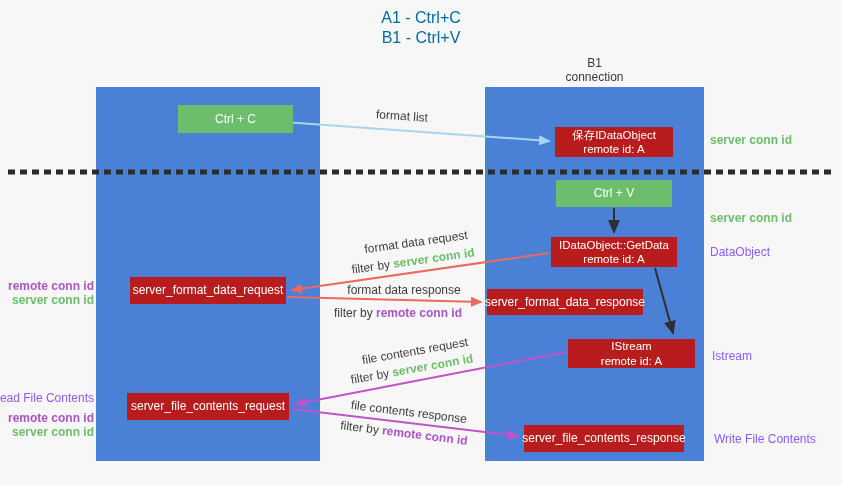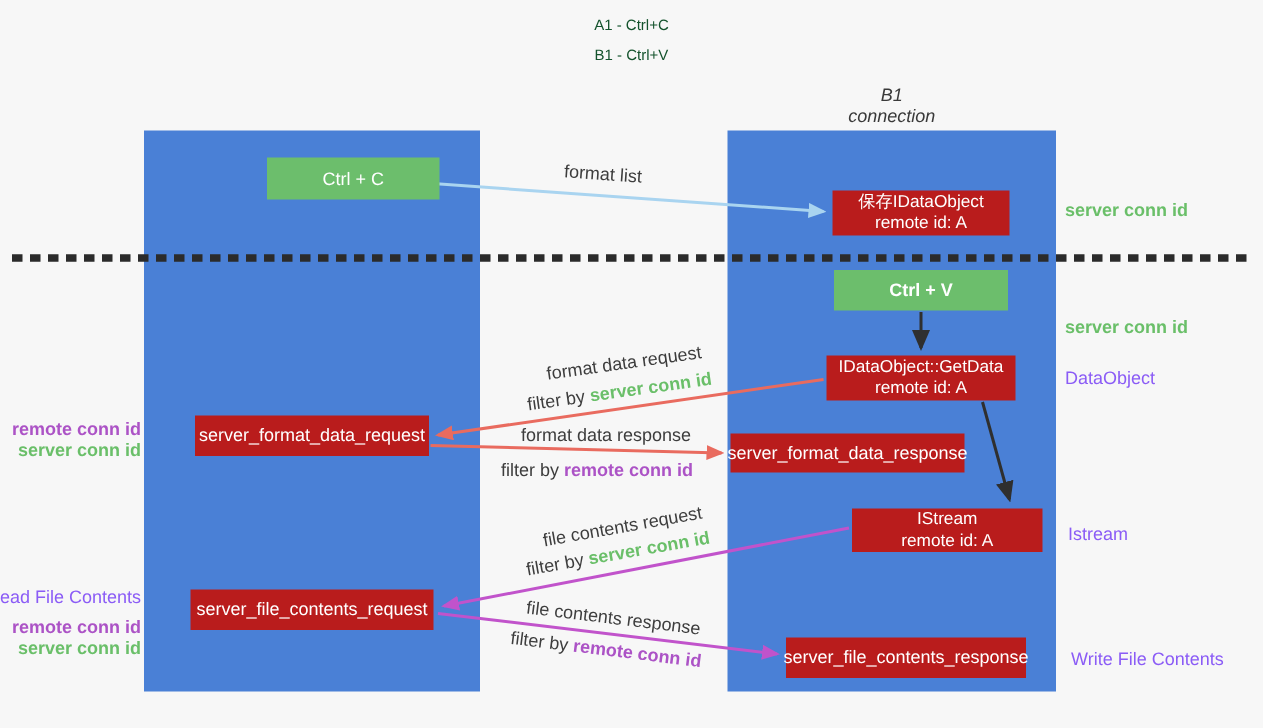--- a/index.html
+++ b/index.html
@@ -1,29 +1,29 @@
 <!DOCTYPE html>
 <html><head>
 <meta charset="utf-8">
 <style>
   * { margin:0; padding:0; box-sizing:border-box; }
   html,body { background:#f7f7f7; }
   body { font-family:"Liberation Sans", sans-serif; }
   .stage { position:relative; width:842px; height:485px; background:#f7f7f7; overflow:hidden; }
 
   .title-block { position:absolute; left:0; top:8px; width:842px; text-align:center; }
-  .title-line { font-size:10px; line-height:20px; color:#14532d;text-align:center; }
+  .title-line { font-size:16px; line-height:20px; color:#0369a1;text-align:center; }
 
   .lane { position:absolute; background:#4a80d6; }
   .lane-left  { left:96px;  top:87px; width:224px; height:374px; }
   .lane-right { left:485px; top:87px; width:219px; height:374px; }
 
   .lane-header { position:absolute; text-align:center; color:#3a3a3a; font-size:12px; line-height:14px; }
   .lh-left  { left:96px;  top:56px; width:224px; }
-  .lh-right { left:485px; top:56px; width:219px;font-style:italic; }
+  .lh-right { left:485px; top:56px; width:219px; }
 
   svg.overlay { position:absolute; left:0; top:0; width:842px; height:485px; pointer-events:none; }
 
   .node { position:absolute; display:flex; flex-direction:column; align-items:center; justify-content:center;
           color:#ffffff; font-size:12px; line-height:1.25; text-align:center; white-space:nowrap; }
   .green  { background:#6cbe6c; }
   .orange { background:#b91c1c; }
   .small  { font-size:11.5px; }
 
   .lbl { position:absolute; white-space:nowrap; font-size:12px; color:#3d3d3d;
@@ -96,21 +96,21 @@
 
   <div class="node orange" style="left:130px; top:277px; width:156px; height:27px;">
     <div>server_format_data_request</div>
   </div>
 
   <div class="node orange small" style="left:555px; top:127px; width:118px; height:30px;">
     <div>保存IDataObject</div>
     <div>remote id: A</div>
   </div>
 
-  <div class="node green" style="left:556px; top:180px; width:116px; height:27px;font-weight:bold;">
+  <div class="node green" style="left:556px; top:180px; width:116px; height:27px;">
     <div>Ctrl + V</div>
   </div>
 
   <div class="node orange small" style="left:551px; top:237px; width:126px; height:30px;">
     <div>IDataObject::GetData</div>
     <div>remote id: A</div>
   </div>
 
   <div class="node orange" style="left:487px; top:289px; width:156px; height:26px;">
     <div>server_format_data_response</div>

